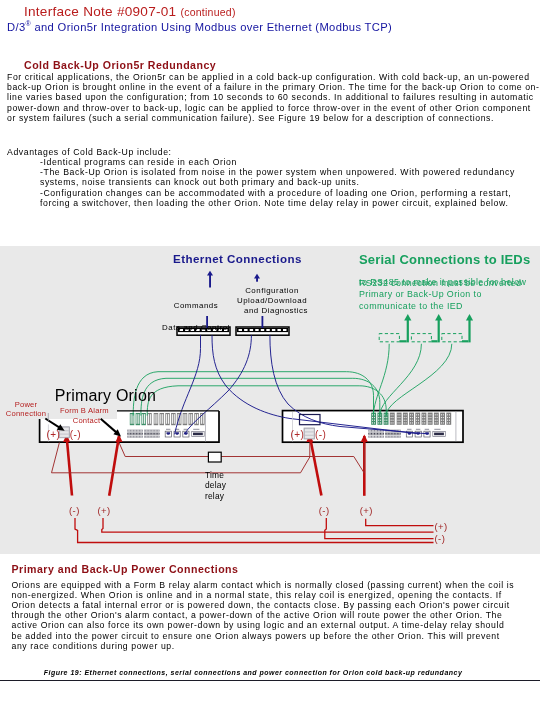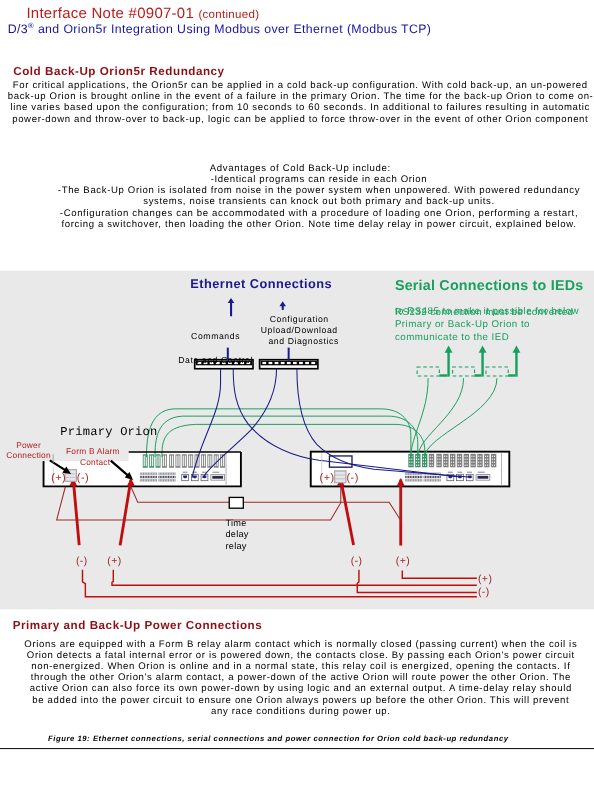--- a/index.html
+++ b/index.html
@@ -4,34 +4,34 @@
 <style>
   html,body{margin:0;padding:0;background:#fff;}
   body{width:540px;height:720px;font-family:"Liberation Sans",sans-serif;-webkit-font-smoothing:antialiased;}
   .page{position:relative;width:540px;height:720px;overflow:hidden;background:#fff;}
 
   .hdr1{position:absolute;left:24px;top:4px;font-size:13.6px;color:#b91c1c;white-space:nowrap;letter-spacing:0.25px;}
   .hdr1 .sm{font-size:10.5px;}
   .hdr2{position:absolute;left:7px;top:20px;font-size:11.2px;color:#1414a0;white-space:nowrap;letter-spacing:0.35px;}
   .hdr2 sup{font-size:7px;vertical-align:super;}
 
-  .h-sec{position:absolute;left:12px;font-size:10.6px;font-weight:bold;color:#8d0f15;white-space:nowrap;letter-spacing:0.485px;}
+  .h-sec{position:absolute;left:24px;font-size:10.6px;font-weight:bold;color:#8d0f15;white-space:nowrap;letter-spacing:0.485px;}
 
   .body-txt{position:absolute;left:7px;font-size:8.7px;color:#000;line-height:10.2px;width:532px;letter-spacing:0.59px;}
-  .body-txt div{white-space:nowrap;text-align:center;}
+  .body-txt div{white-space:nowrap;}
 
   .diagram{position:absolute;left:0;top:246px;width:540px;height:308px;background:#e9e9e9;}
   .diagram svg{position:absolute;left:0;top:0;}
   .dlabels{position:absolute;left:0;top:0;width:540px;height:307px;}
   .dlabels div{position:absolute;white-space:nowrap;}
   .eth-title{font-size:11.6px;font-weight:bold;color:#1a1a8c;letter-spacing:0.42px;}
   .ser-title{font-size:13px;font-weight:bold;color:#17a05e;letter-spacing:0.2px;}
   .ser-body{font-size:8.9px;color:#17a05e;letter-spacing:0.42px;}
   .eth-sub{font-size:7.9px;color:#000;letter-spacing:0.52px;}
-  .orion-title{font-size:11px;color:#000;letter-spacing:0.2px;font-family:Liberation Mono, monospace;}
+  .orion-title{font-size:16px;color:#000;letter-spacing:0.2px;}
   .red-lab{font-size:7.6px;color:#b52020;letter-spacing:0.2px;}
   .red-lab2{font-size:9.5px;color:#a02424;letter-spacing:0.4px;}
   .blk-lab{font-size:8.4px;color:#000;letter-spacing:0.2px;}
   .red-lab3{font-size:10px;color:#b02828;letter-spacing:0.4px;}
 
   .fig-cap{position:absolute;left:3px;top:668.8px;width:500px;text-align:center;font-size:7.0px;font-weight:bold;font-style:italic;color:#000;letter-spacing:0.485px;}
   .hr{position:absolute;left:0;top:679.5px;width:540px;height:0;border-top:1.1px solid #1c1c28;}
   .pageno{position:absolute;left:0;top:687.2px;width:530px;text-align:center;font-size:8.6px;color:#000;letter-spacing:0.2px;}
 </style>
 </head>
@@ -43,20 +43,21 @@
 
   <div class="hdr2"><span>D/3</span><sup>®</sup><span> and Orion5r Integration Using Modbus over Ethernet (Modbus TCP)</span></div>
 
   <div class="h-sec" style="top:59px">Cold Back-Up Orion5r Redundancy</div>
 
   <div class="body-txt" style="top:72px" id="s1p">
       <div>For critical applications, the Orion5r can be applied in a cold back-up configuration. With cold back-up, an un-powered</div>
       <div>back-up Orion is brought online in the event of a failure in the primary Orion. The time for the back-up Orion to come on-</div>
       <div>line varies based upon the configuration; from 10 seconds to 60 seconds. In additional to failures resulting in automatic</div>
       <div>power-down and throw-over to back-up, logic can be applied to force throw-over in the event of other Orion component</div>
+      <div>or system failures (such a serial communication failure). See Figure 19 below for a description of connections.</div>
     </div>
   <div class="body-txt" style="top:147px" id="s1a">
       <div>Advantages of Cold Back-Up include:</div>
     </div>
   <div class="body-txt" style="top:157px;left:40px;width:500px" id="s1b">
       <div>-Identical programs can reside in each Orion</div>
       <div>-The Back-Up Orion is isolated from noise in the power system when unpowered. With powered redundancy</div>
       <div>systems, noise transients can knock out both primary and back-up units.</div>
       <div>-Configuration changes can be accommodated with a procedure of loading one Orion, performing a restart,</div>
       <div>forcing a switchover, then loading the other Orion. Note time delay relay in power circuit, explained below.</div>
@@ -493,22 +494,22 @@
         <div class="red-lab3" style="left: 46.5px; top: 182.5px;">(+)</div>
         <div class="red-lab3" style="left: 69.8px; top: 182.5px;">(-)</div>
         <div class="red-lab3" style="left: 290.5px; top: 182.5px;">(+)</div>
         <div class="red-lab3" style="left: 315px; top: 182.5px;">(-)</div>
       </div>
   </div>
 
   <div class="h-sec" style="top:563px;left:11.5px">Primary and Back-Up Power Connections</div>
   <div class="body-txt" style="top:579.6px;left:11.5px;width:524px;line-height:10.2px" id="s2p">
       <div>Orions are equipped with a Form B relay alarm contact which is normally closed (passing current) when the coil is</div>
+      <div>non-energized. When Orion is online and in a normal state, this relay coil is energized, opening the contacts. If</div>
       <div>Orion detects a fatal internal error or is powered down, the contacts close. By passing each Orion's power circuit</div>
-      <div>non-energized. When Orion is online and in a normal state, this relay coil is energized, opening the contacts. If</div>
       <div>through the other Orion's alarm contact, a power-down of the active Orion will route power the other Orion. The</div>
       <div>active Orion can also force its own power-down by using logic and an external output. A time-delay relay should</div>
       <div>be added into the power circuit to ensure one Orion always powers up before the other Orion. This will prevent</div>
       <div>any race conditions during power up.</div>
     </div>
 
   <div class="fig-cap">Figure 19: Ethernet connections, serial connections and power connection for Orion cold back-up redundancy</div>
   <div class="hr"></div>
 </div>
 

